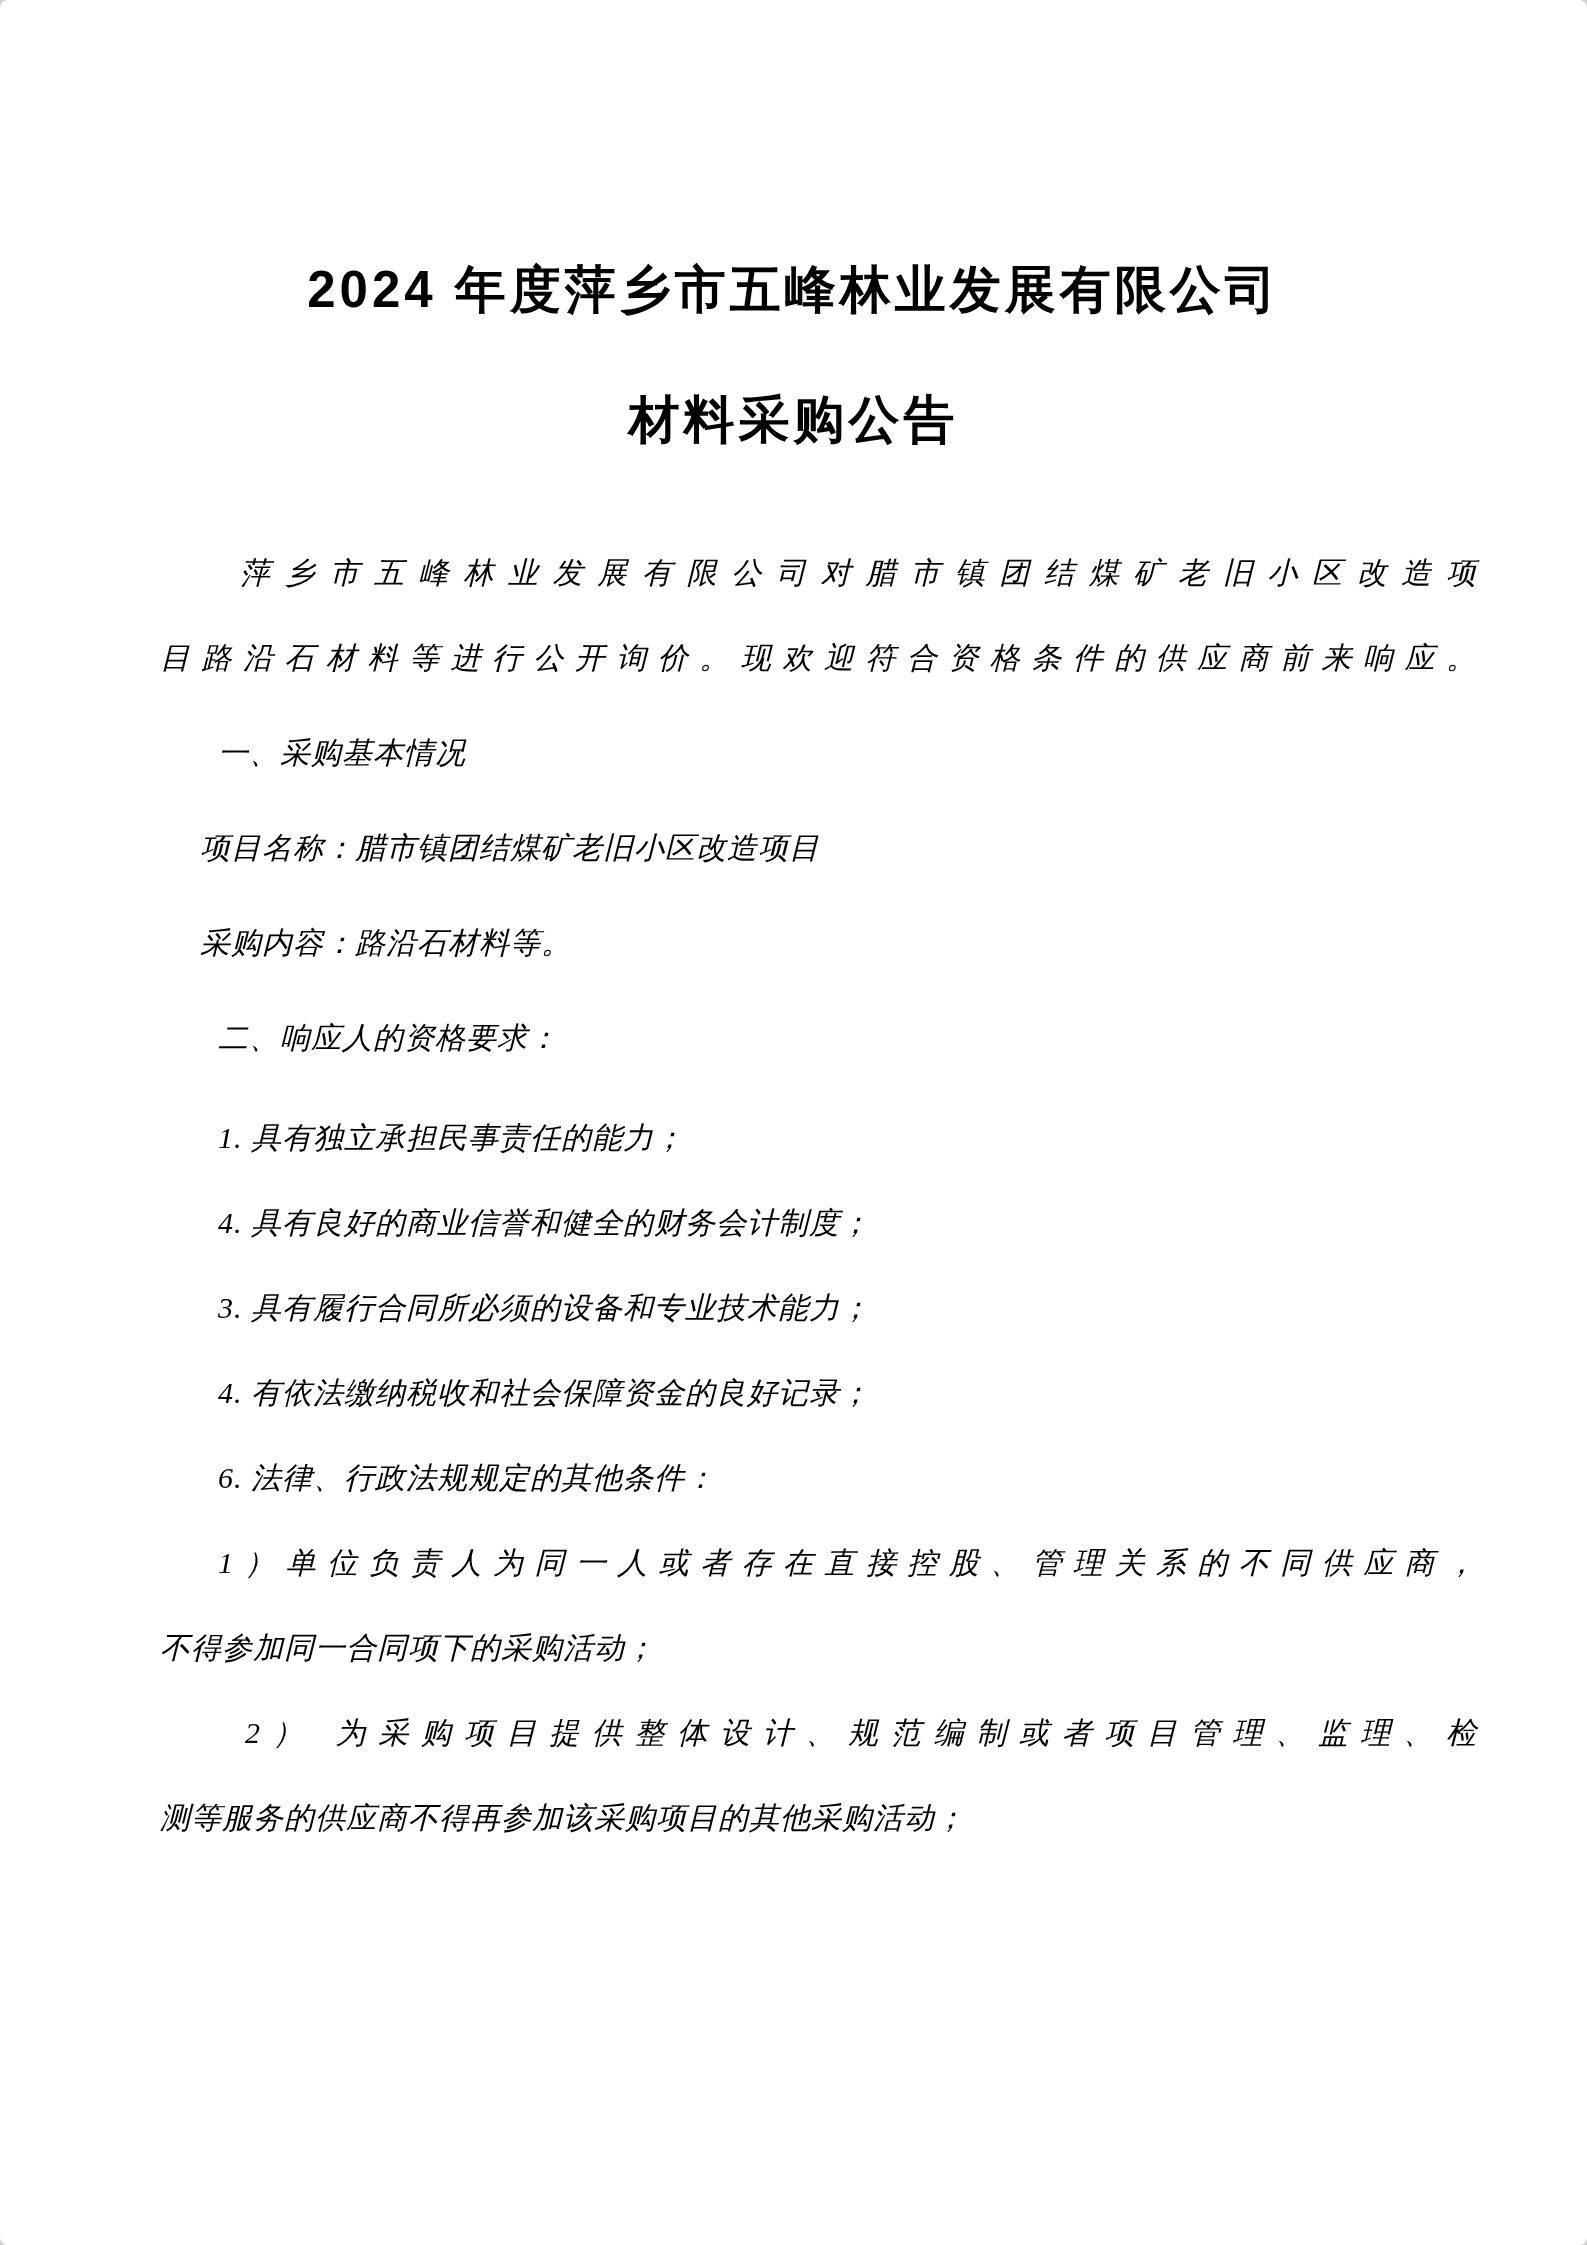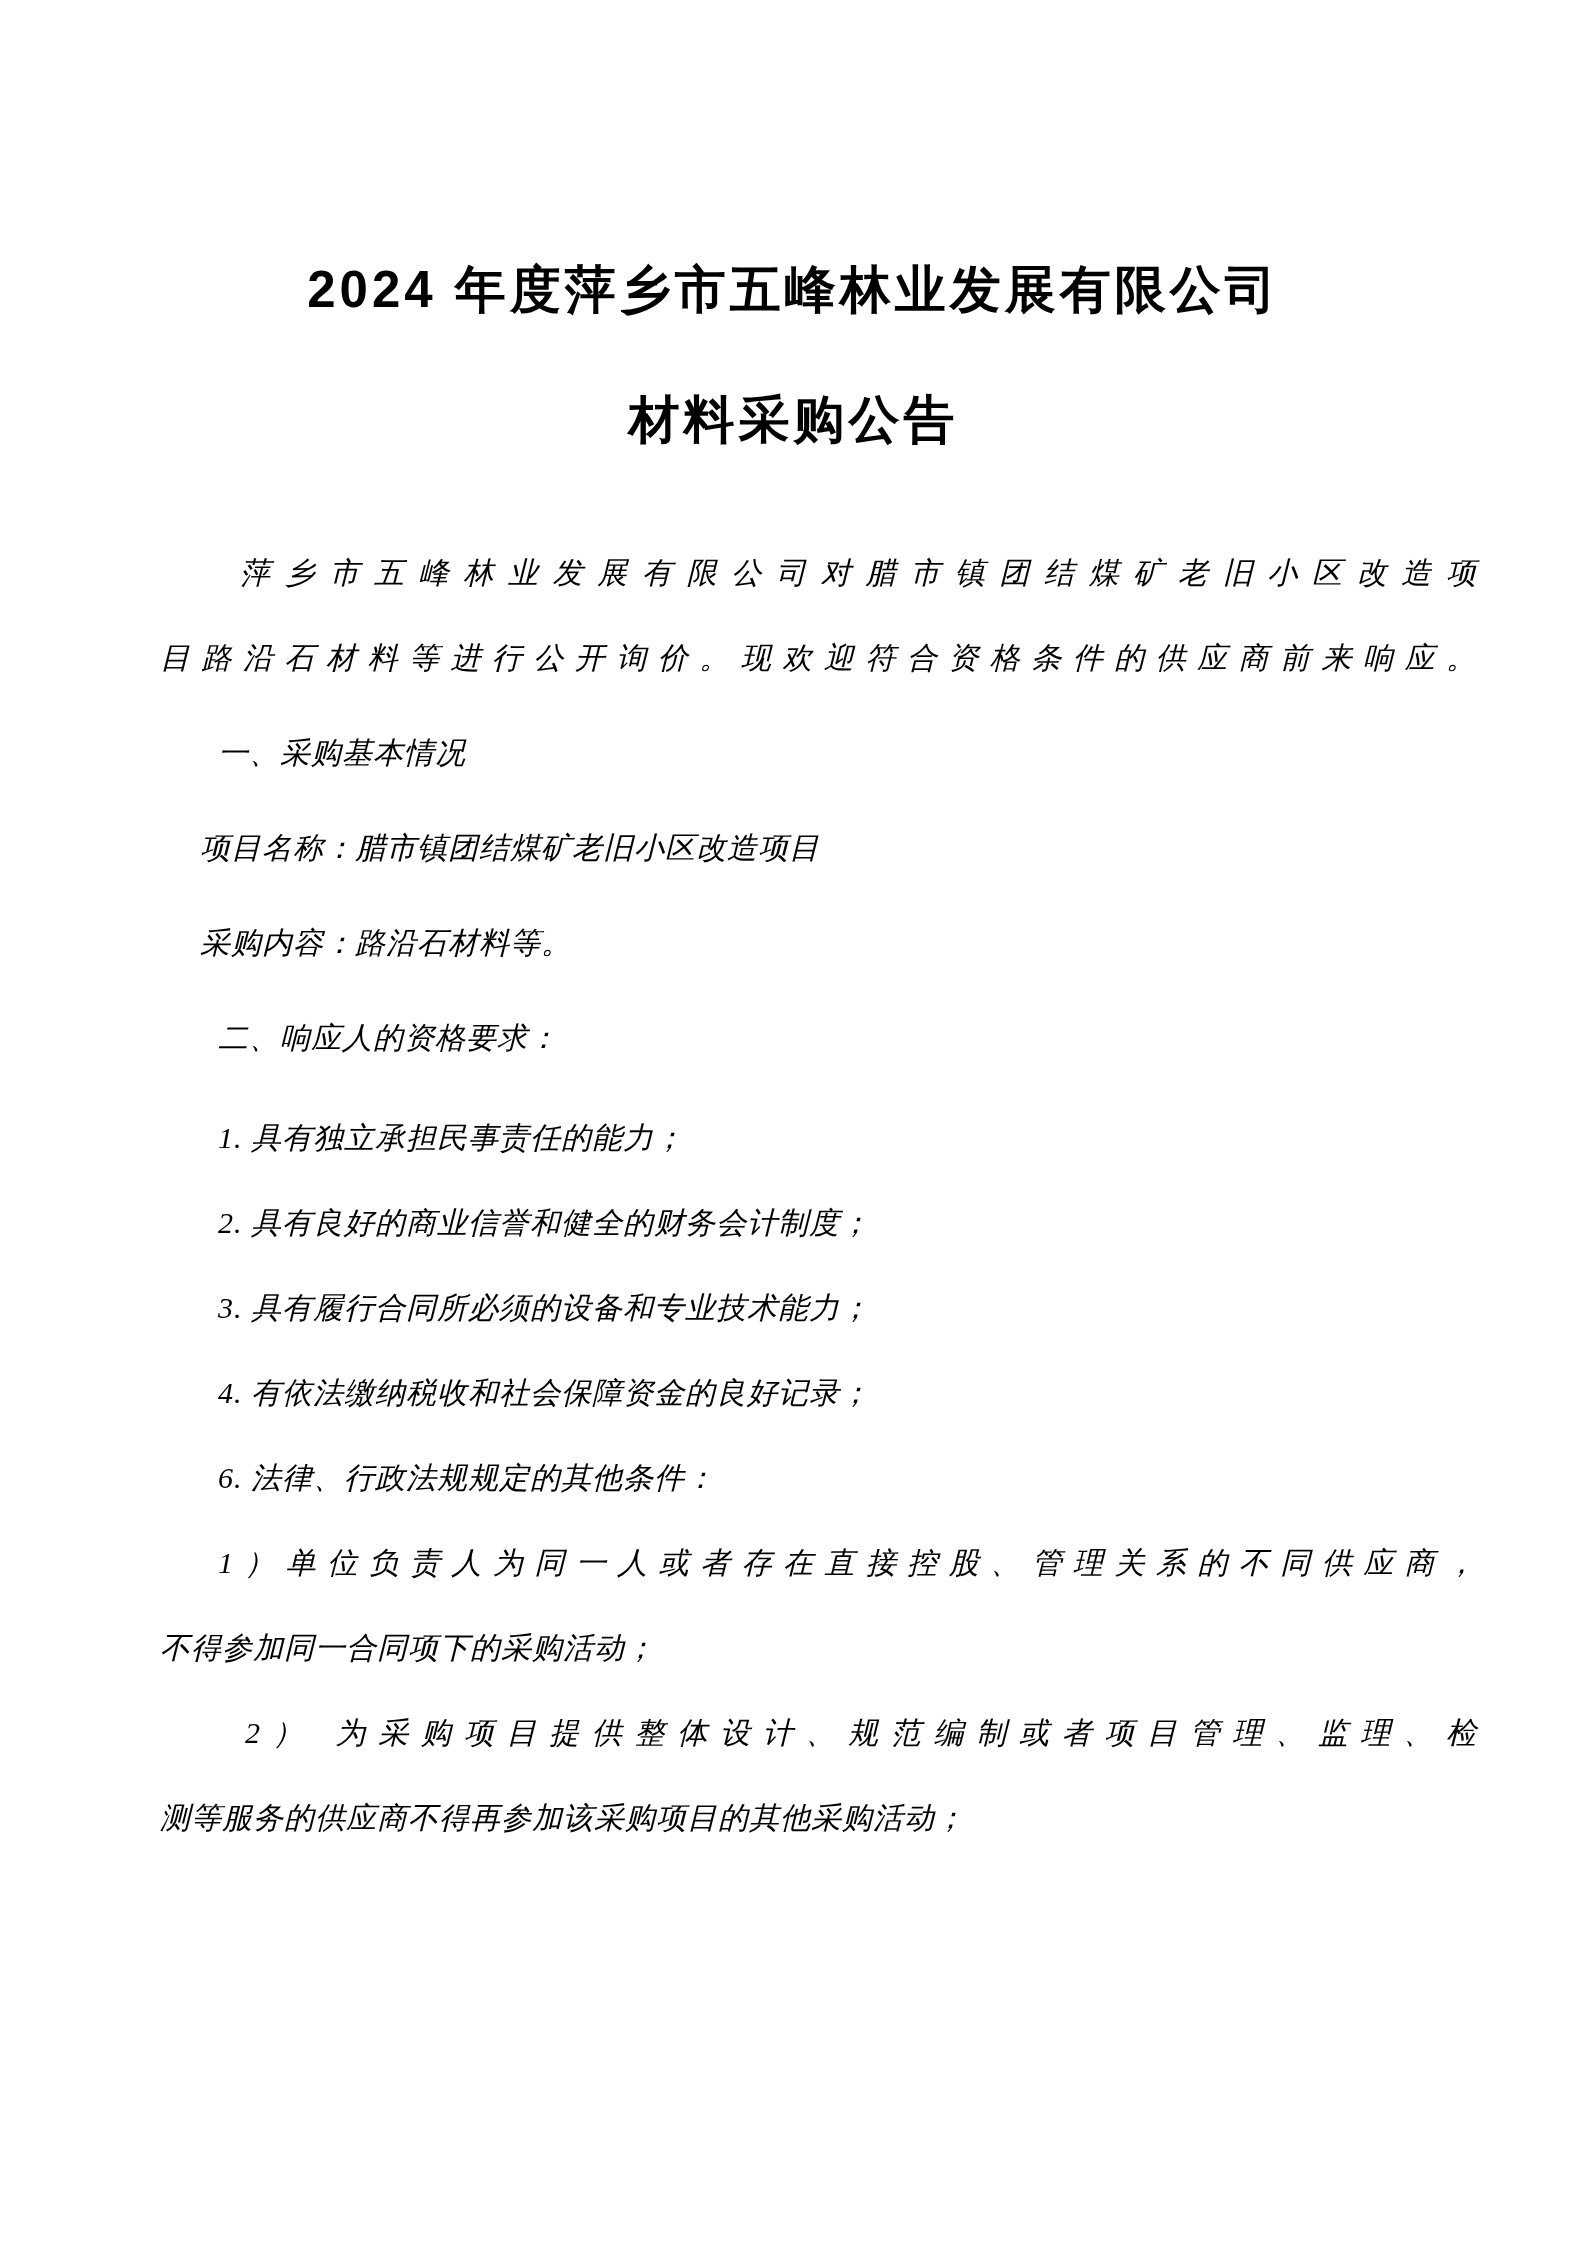--- a/index.html
+++ b/index.html
@@ -9,20 +9,21 @@
   }
   .page {
     position: relative;
     width: 1587px;
     height: 2245px;
     margin: 0 auto;
     background: #ffffff;
     color: #000000;
     overflow: hidden;
     font-family: "Liberation Serif", serif;
+    border-radius: 8px;
   }
   .doc-title {
     margin: 0;
     font-family: "Liberation Sans", sans-serif;
     font-weight: 700;
     font-size: 51px;
     line-height: 70px;
     text-align: center;
     letter-spacing: 4px;
     white-space: nowrap;
@@ -66,21 +67,21 @@
 
     <div class="line jf i80">萍乡市五峰林业发展有限公司对腊市镇团结煤矿老旧小区改造项</div>
     <div class="line jf">目路沿石材料等进行公开询价。现欢迎符合资格条件的供应商前来响应。</div>
 
     <div class="line i58 gap">一、采购基本情况</div>
     <div class="line i40 gap">项目名称：腊市镇团结煤矿老旧小区改造项目</div>
     <div class="line i40 gap">采购内容：路沿石材料等。</div>
 
     <div class="line i58 gap">二、响应人的资格要求：</div>
     <div class="line i58 gap15">1. 具有独立承担民事责任的能力；</div>
-    <div class="line i58">2. 具有良好的商业信誉和健全的财务会计制度；</div>
+    <div class="line i58">4. 具有良好的商业信誉和健全的财务会计制度；</div>
     <div class="line i58">3. 具有履行合同所必须的设备和专业技术能力；</div>
     <div class="line i58">4. 有依法缴纳税收和社会保障资金的良好记录；</div>
     <div class="line i58">6. 法律、行政法规规定的其他条件：</div>
 
     <div class="line jf i58">1）单位负责人为同一人或者存在直接控股、管理关系的不同供应商，</div>
     <div class="line">不得参加同一合同项下的采购活动；</div>
     <div class="line jf i85">2） 为采购项目提供整体设计、规范编制或者项目管理、监理、检</div>
     <div class="line">测等服务的供应商不得再参加该采购项目的其他采购活动；</div>
 
   </div>

